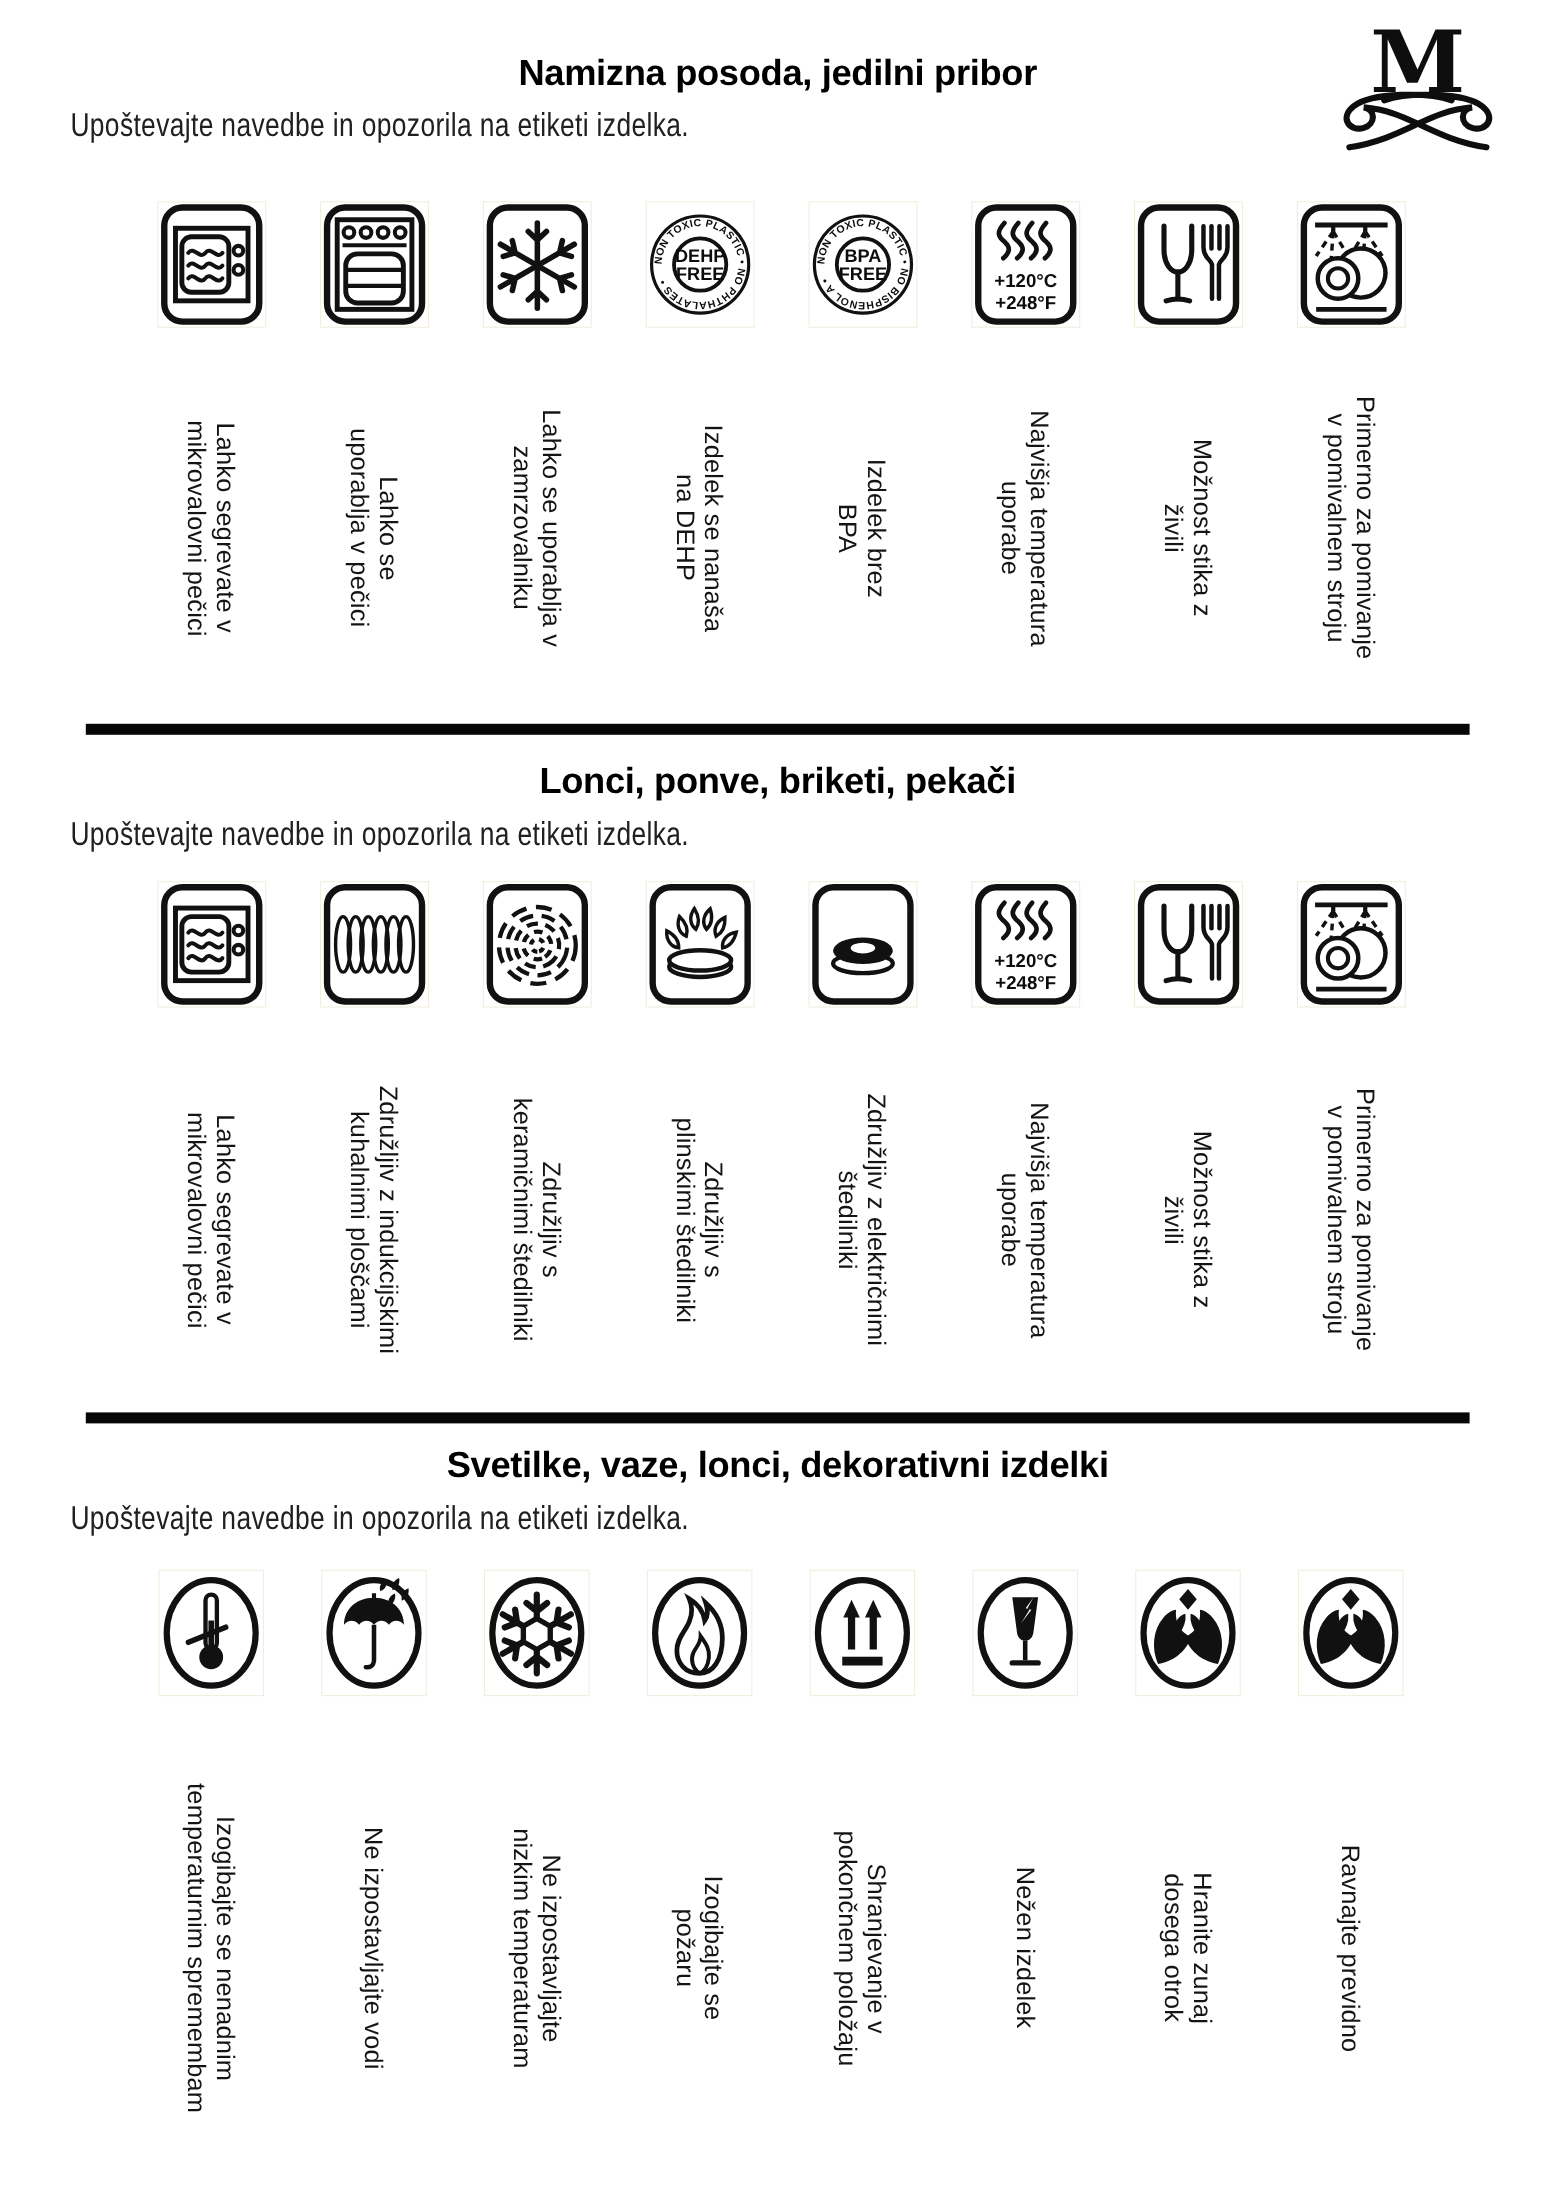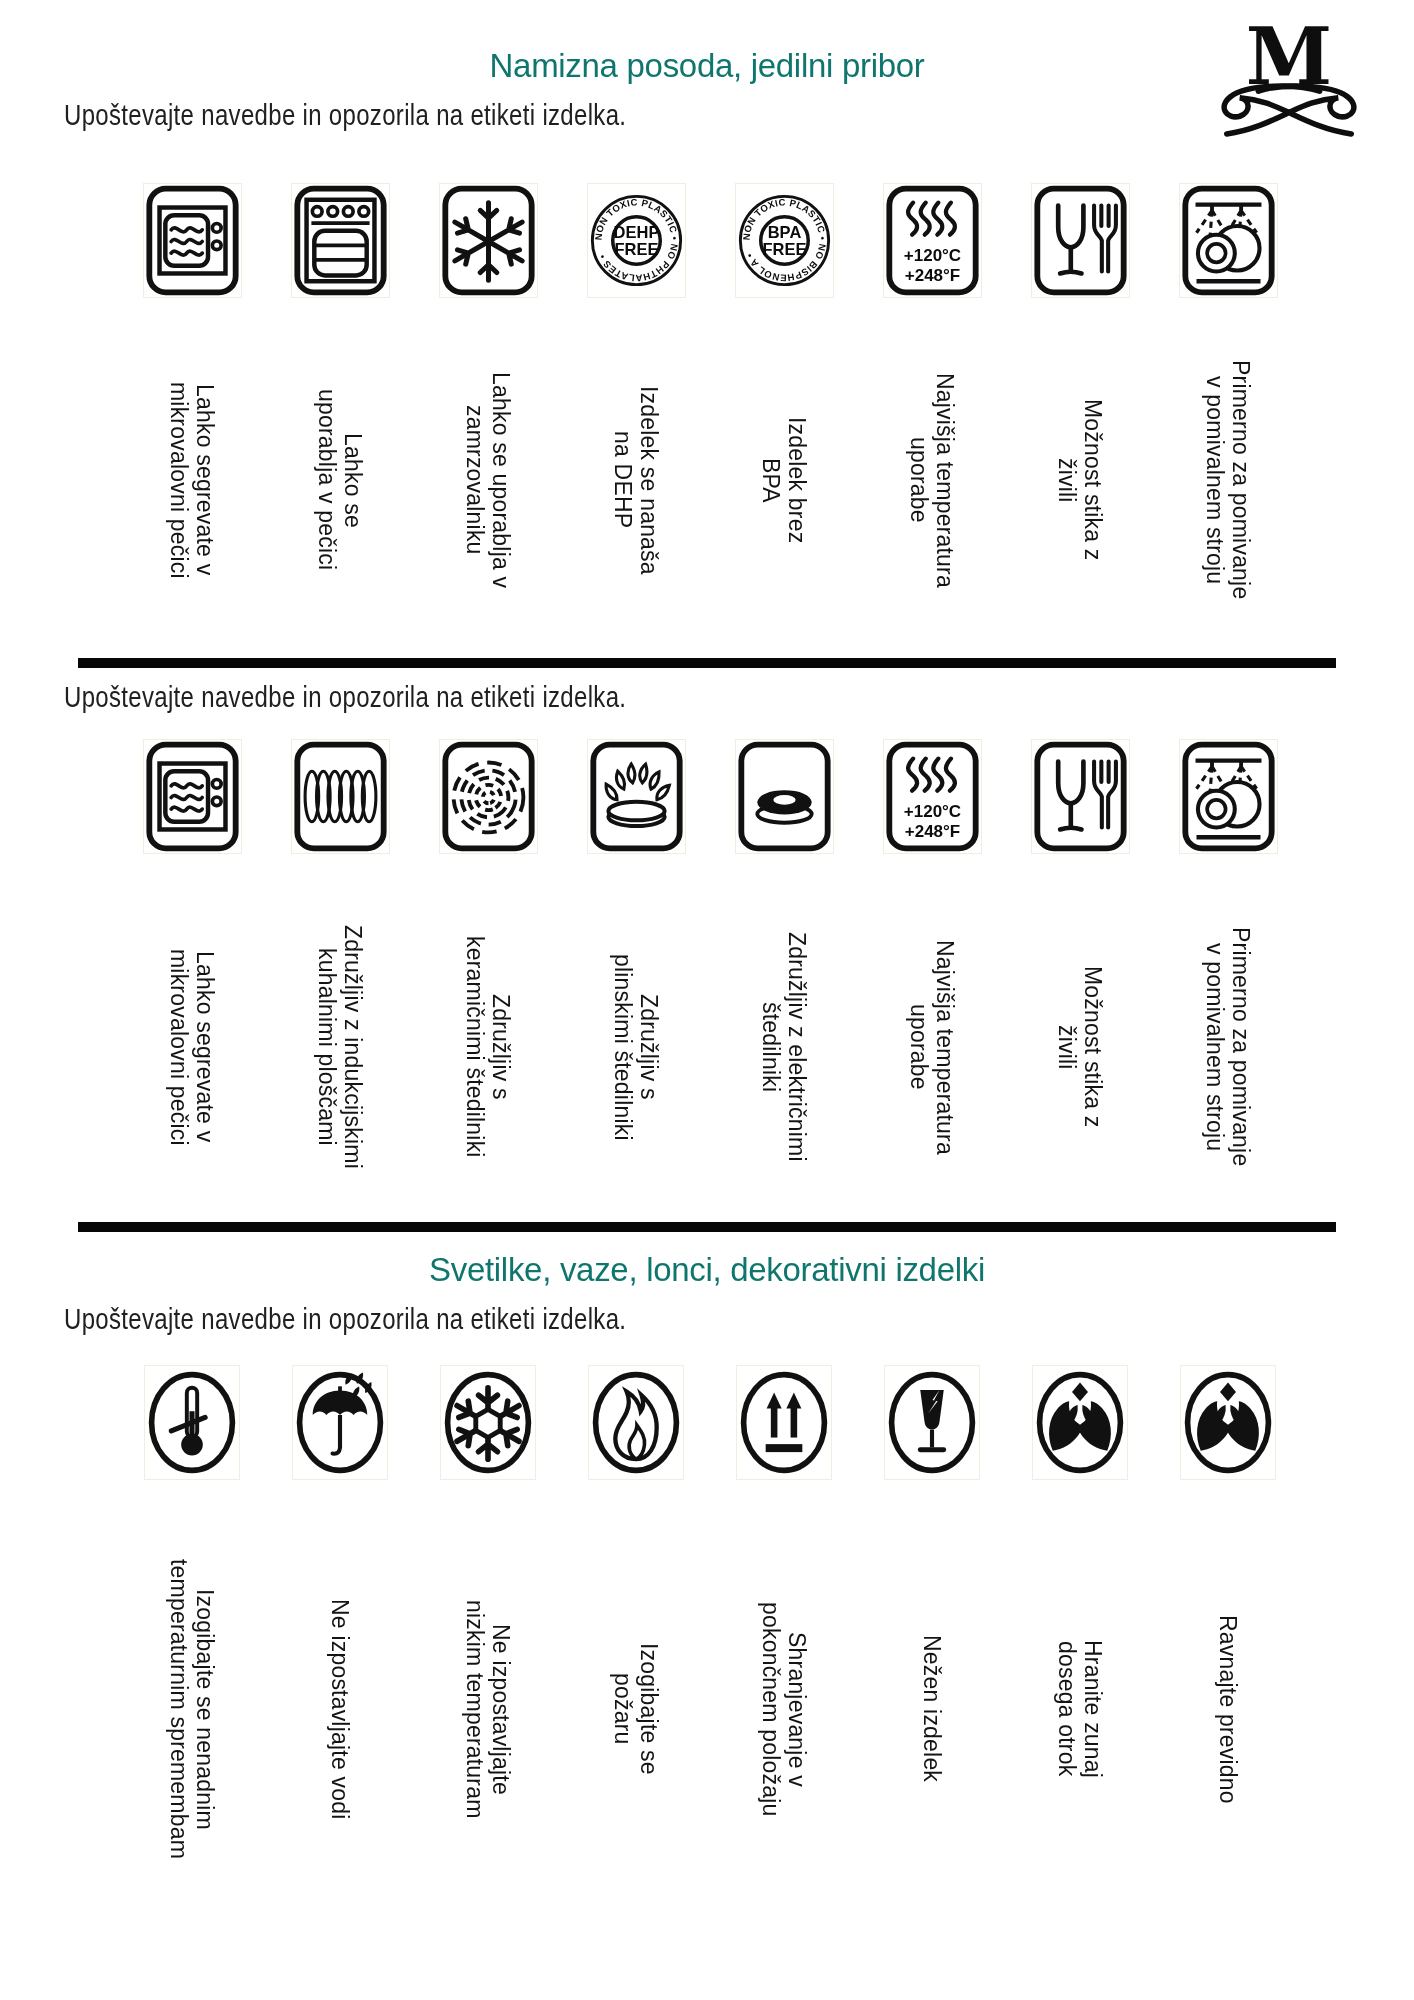--- a/index.html
+++ b/index.html
@@ -1,19 +1,19 @@
 <!DOCTYPE html>
 <html><head>
 <meta charset="utf-8">
 <style>
   html,body{margin:0;padding:0;}
   body{width:1414px;height:2000px;background:#fff;position:relative;overflow:hidden;
        font-family:"Liberation Sans",sans-serif;color:#111;}
-  .section-title{margin:0;text-align:center;font-size:33px;line-height:40px;font-weight:400;
-       letter-spacing:-0.3px;color:#0f766e;}
+  .section-title{margin:0;text-align:center;font-size:33px;line-height:40px;font-weight:700;
+       letter-spacing:-0.3px;color:#000000;}
   .note-row{margin:12px 0 0 64px;line-height:34px;}
   .note{display:inline-block;transform:scaleX(0.8);transform-origin:left center;
        font-size:30px;font-weight:400;color:#202020;letter-spacing:0.4px;white-space:nowrap;}
   .icon-grid,.label-grid{display:grid;grid-template-columns:repeat(8,1fr);margin:0 112px 0 118px;}
   .icon-grid .cell{display:flex;justify-content:center;align-items:flex-start;}
   .label-grid .cell{display:flex;justify-content:center;align-items:center;}
   .tile{width:97px;height:113px;border:1px solid #f2eddf;background:#fff;}
   .circ{width:94px;}
   .vlabel{writing-mode:vertical-rl;white-space:pre-line;text-align:center;font-size:23px;
        line-height:1.14;color:#141414;letter-spacing:0.2px;}
@@ -372,20 +372,21 @@
     <div class="cell">
         <div class="vlabel">Primerno za pomivanje
 v pomivalnem stroju</div>
       </div>
   </div>
 </section>
 
 <div class="divider mt20"></div>
 
 <section>
+  <h1 class="section-title mt22">Lonci, ponve, briketi, pekači</h1>
   <div class="note-row"><span class="note">Upoštevajte navedbe in opozorila na etiketi izdelka.</span></div>
 
   <div class="icon-grid mt20">
     <div class="cell">
         <svg class="tile" viewBox="0 0 100 116">
           <use href="#sym-microwave"></use>
         </svg>
       </div>
     <div class="cell">
         <svg class="tile" viewBox="0 0 100 116">

